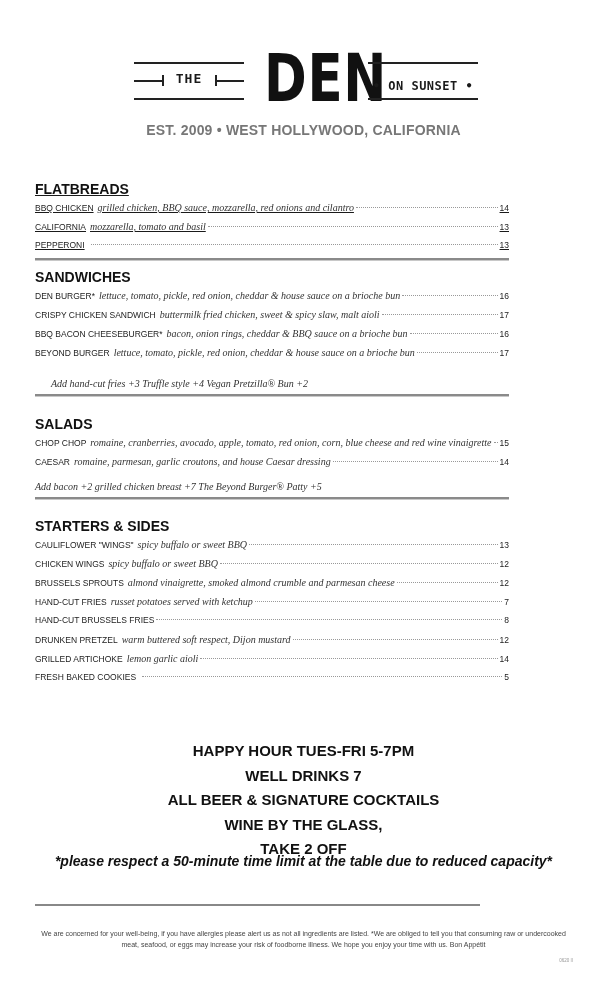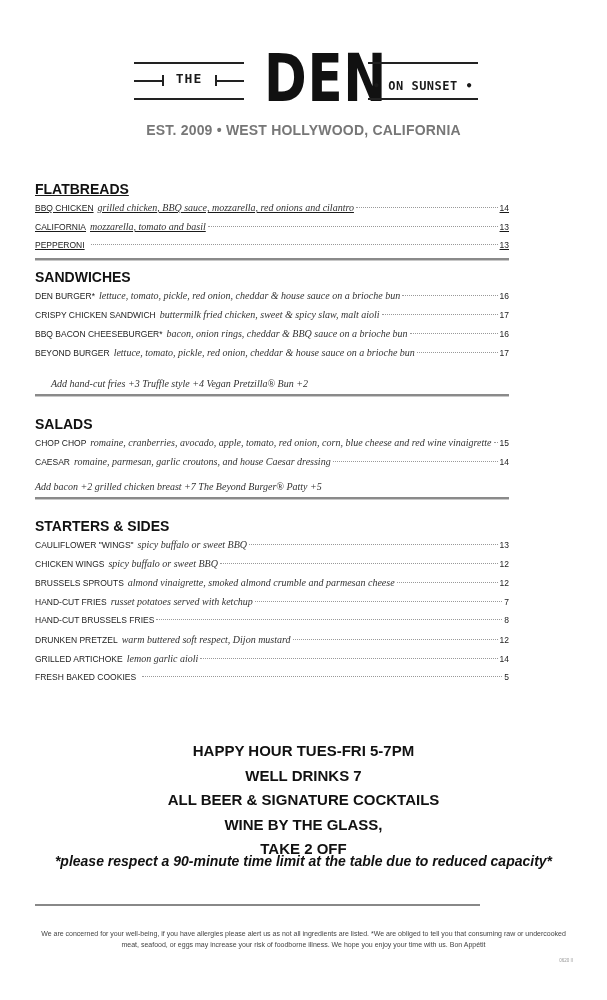--- a/index.html
+++ b/index.html
@@ -181,18 +181,18 @@
 </div>
 
 <div class="happy">
   <div>HAPPY HOUR TUES-FRI 5-7PM</div>
   <div>WELL DRINKS 7</div>
   <div>ALL BEER &amp; SIGNATURE COCKTAILS</div>
   <div>WINE BY THE GLASS,</div>
   <div>TAKE 2 OFF</div>
 </div>
 
-<div class="notice">*please respect a 90-minute time limit at the table due to reduced capacity*</div>
+<div class="notice">*please respect a 50-minute time limit at the table due to reduced capacity*</div>
 
 <div class="bottom-rule"></div>
 
 <div class="disclaimer">We are concerned for your well-being, if you have allergies please alert us as not all ingredients are listed. *We are obliged to tell you that consuming raw or undercooked meat, seafood, or eggs may increase your risk of foodborne illness. We hope you enjoy your time with us. Bon Appétit</div>
 <div class="code">0620 II</div>
 
 </body></html>

